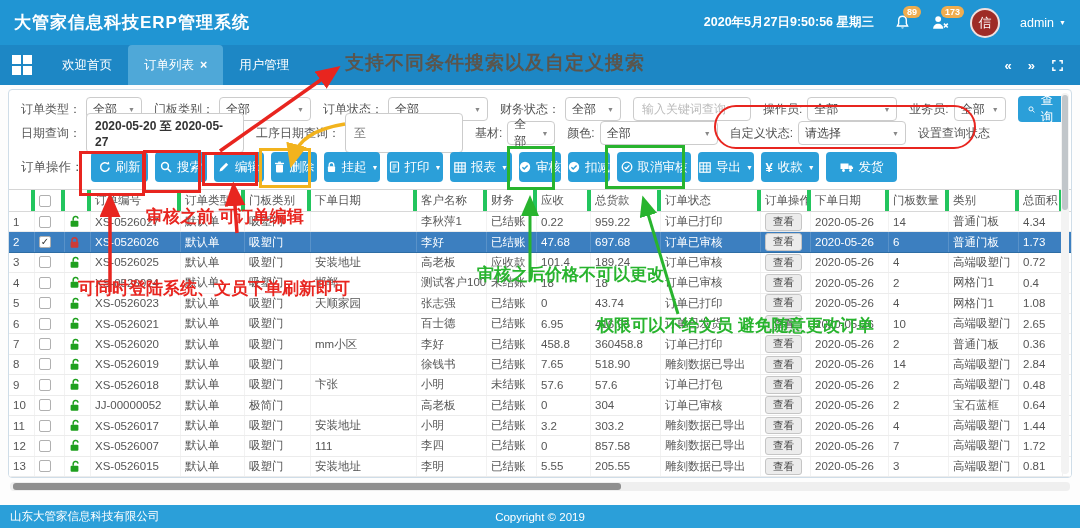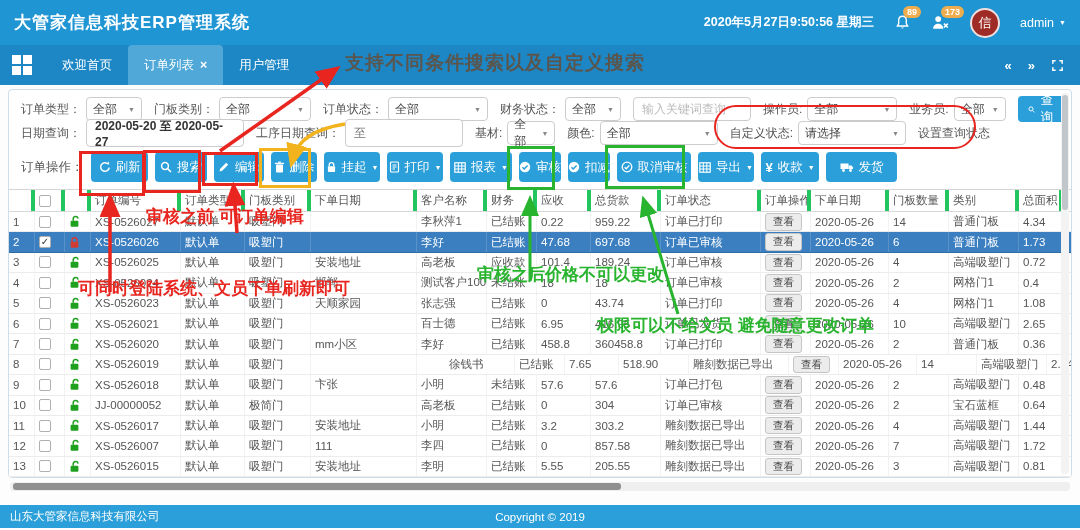--- a/index.html
+++ b/index.html
@@ -32,21 +32,21 @@
   .panel { position:absolute; left:8px; right:8px; top:89px; height:389px; background:#fff; border:1px solid #cfdde8; border-radius:4px; overflow:hidden; }
   .frow { display:flex; align-items:center; gap:12px; padding:0 12px; }
   .frow1 { margin-top:7px; height:24px; }
   .frow2 { height:24px; }
   .fgroup { display:flex; align-items:center; gap:5px; }
   .flabel { font-size:12px; color:#555; white-space:nowrap; }
   .select { height:24px; border:1px solid #ccc; border-radius:4px; background:#fff; display:flex; align-items:center; justify-content:space-between; padding:0 6px; font-size:12px; color:#444; cursor:pointer; }
   .scaret { font-size:7px; color:#888; margin-left:6px; }
   .finput { height:24px; border:1px solid #ccc; border-radius:4px; padding:0 8px; font-size:12px; color:#333; font-family:inherit; }
   .finput::placeholder { color:#bbb; }
-  .fakeinput { height:28px; border:1px solid #ccc; border-radius:4px; padding:13px 8px; font-size:12px; color:#333; display:flex; align-items:center; background:#fff; }
+  .fakeinput { height:40px; border:1px solid #ccc; border-radius:4px; padding:13px 8px; font-size:12px; color:#333; display:flex; align-items:center; background:#fff; }
   .bold { font-weight:bold; }
   .linktext { font-size:12px; color:#555; cursor:pointer; white-space:nowrap; }
   .qbtn { height:26px; background:#2b9fd9; border:none; color:#fff; border-radius:4px; font-size:12.5px; padding:0 10px; display:flex; align-items:center; gap:4px; cursor:pointer; font-family:inherit; }
 
   
   .toolbar { display:flex; align-items:center; gap:7px; padding:0 12px; margin-top:7px; height:30px; }
   .tlabel { font-size:12.5px; color:#555; width:63px; flex:0 0 63px; white-space:nowrap; }
   .tbtn { height:30px; background:#2b9fd9; border:none; border-radius:4px; color:#fff; font-size:12.5px; display:flex; align-items:center; justify-content:center; gap:5px; cursor:pointer; flex:0 0 auto; white-space:nowrap; font-family:inherit; padding:0; }
   .tbtn svg { flex:0 0 auto; }
   .tbtn .caret { font-size:7px; }
@@ -557,21 +557,21 @@
           <div class="td" style="flex: 0 0 26px;">
             <svg width="12" height="13" viewBox="0 0 12 13">
               <path d="M4.2 5.8V4a2.4 2.4 0 0 1 4.8-.4" fill="none" stroke="#1fa01f" stroke-width="1.5"></path>
               <rect x="1.6" y="5.8" width="7.8" height="6" rx="1" fill="#1fa01f"></rect>
             </svg>
           </div>
           <div class="td" style="flex: 0 0 90px;">XS-0526019</div>
           <div class="td" style="flex: 0 0 64px;">默认单</div>
           <div class="td" style="flex: 0 0 66px;">吸塑门</div>
           <div class="td" style="flex: 0 0 106px;"></div>
-          <div class="td" style="flex: 0 0 70px; margin-left: 28px;">徐钱书</div>
+          <div class="td" style="flex: 0 0 70px;">徐钱书</div>
           <div class="td" style="flex: 0 0 50px;">已结账</div>
           <div class="td" style="flex: 0 0 54px;">7.65</div>
           <div class="td" style="flex: 0 0 70px;">518.90</div>
           <div class="td" style="flex: 0 0 100px;">雕刻数据已导出</div>
           <div class="td" style="flex: 0 0 50px;">
             <button class="view-btn">查看</button>
           </div>
           <div class="td" style="flex: 0 0 78px;">2020-05-26</div>
           <div class="td" style="flex: 0 0 60px;">14</div>
           <div class="td" style="flex: 0 0 70px;">高端吸塑门</div>

